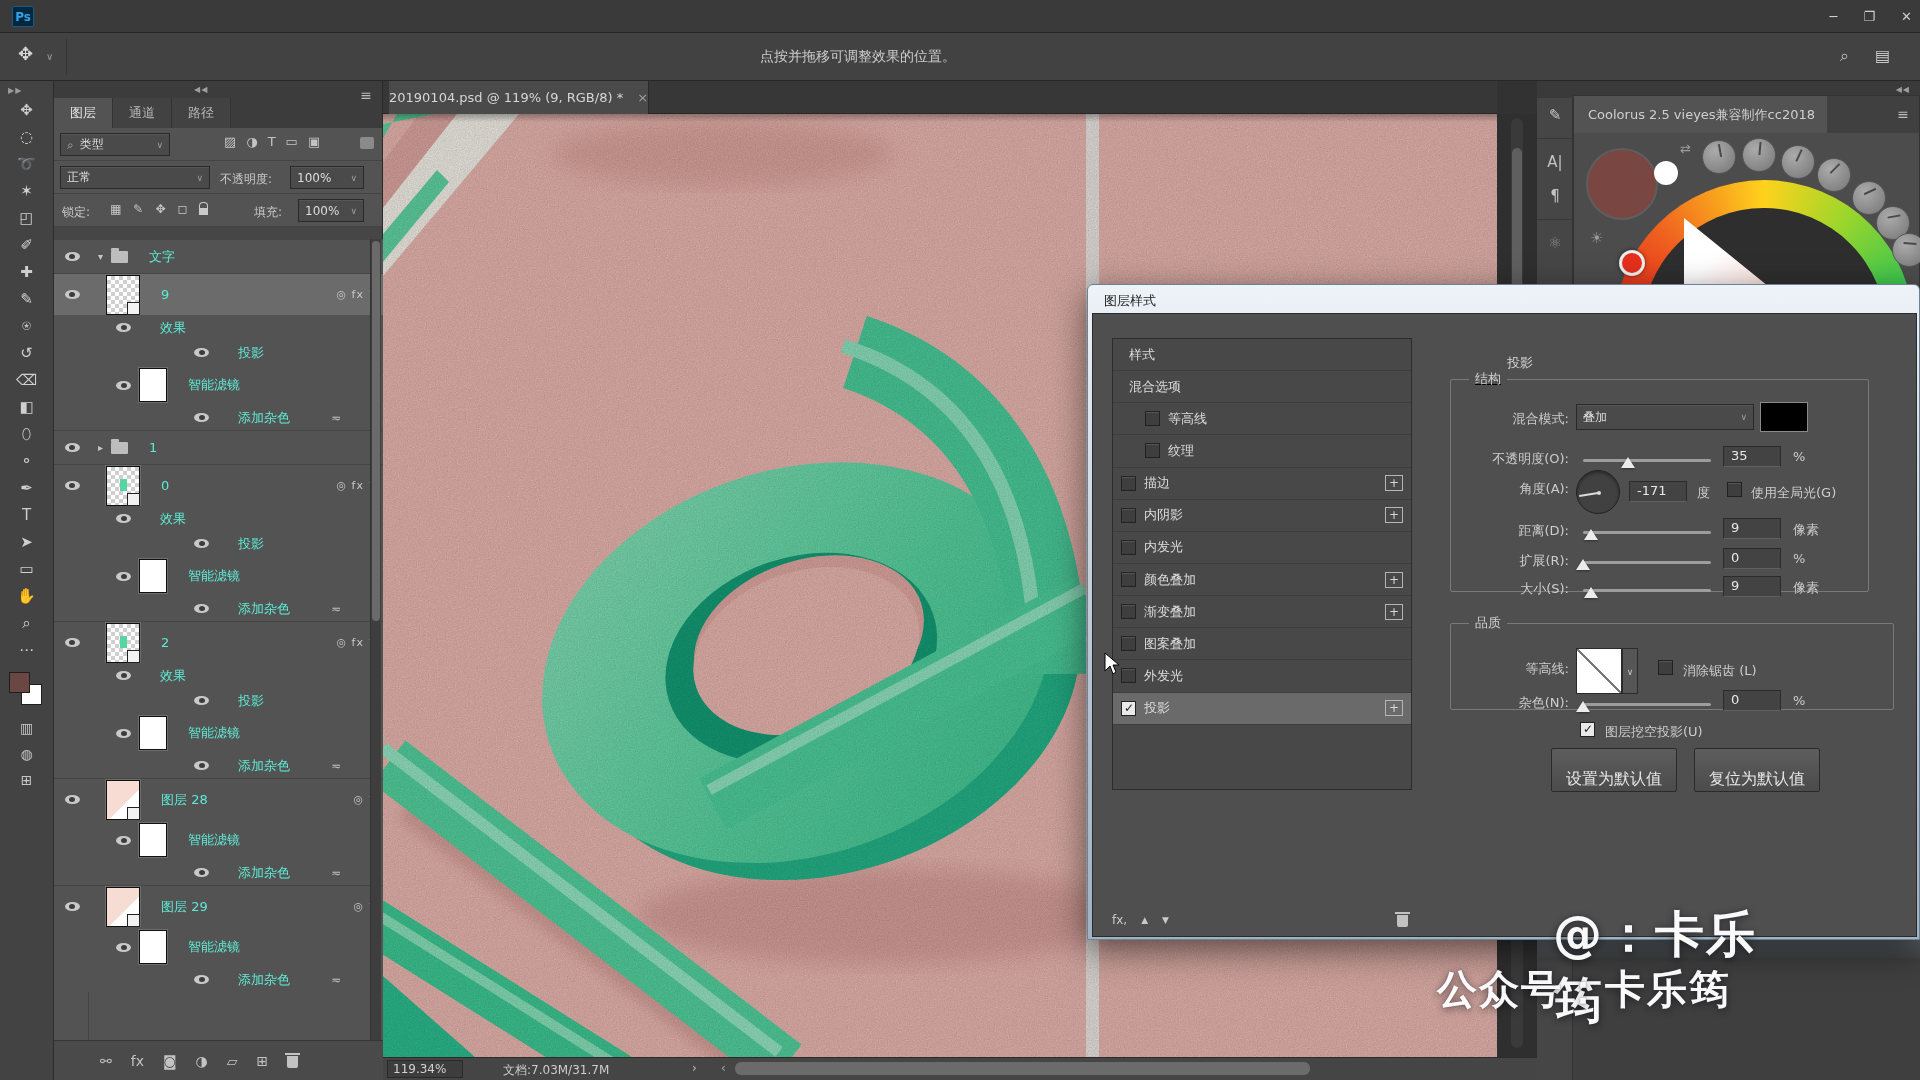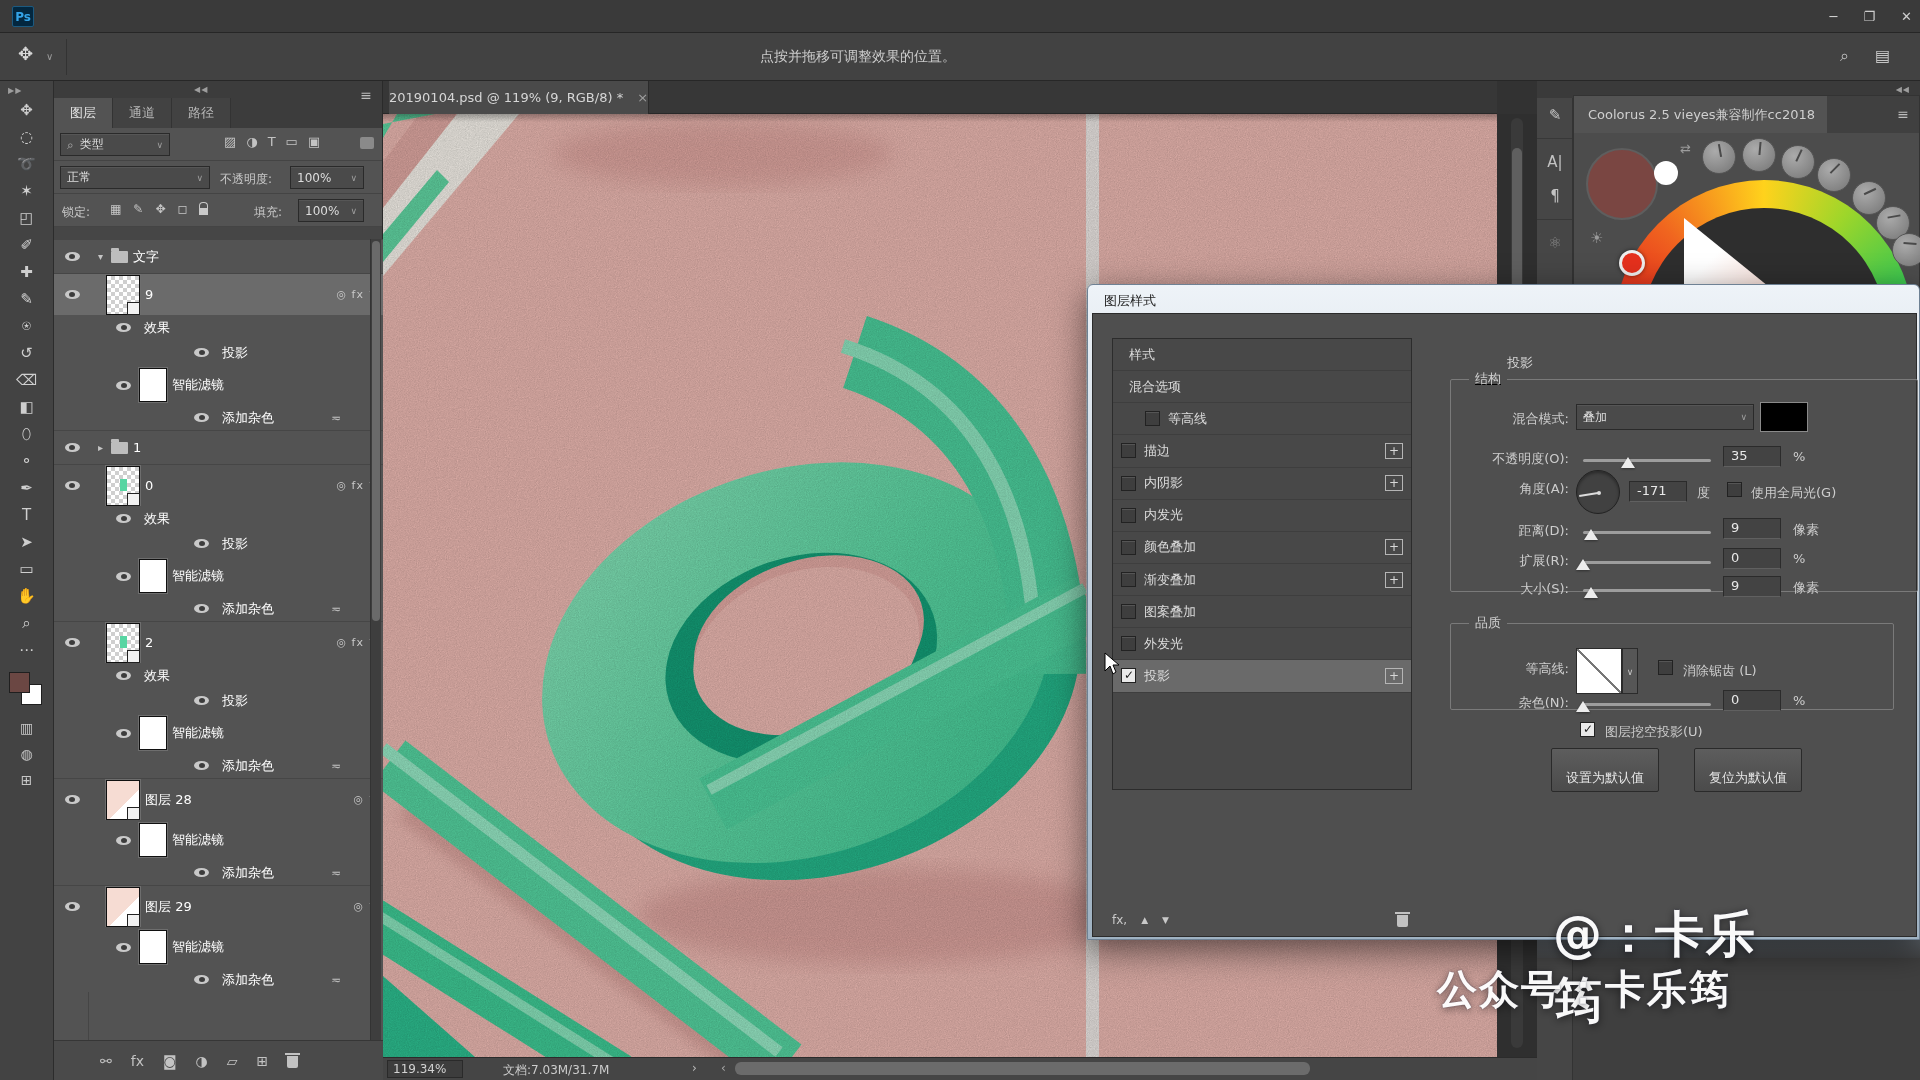--- a/index.html
+++ b/index.html
@@ -56,21 +56,21 @@
   .row.smart { height:40px; }
   .row.sel { background:#6b6b6b; }
   .row .eyebox { position:absolute; left:8px; width:20px; display:flex; justify-content:center; }
   .eye { width:15px; height:9px; border-radius:50%; background:#c9c9c9; position:relative; }
   .eye::after { content:''; position:absolute; left:4.5px; top:2px; width:6px; height:5px; background:#3c3c3c; border-radius:50%; }
   .row.effects,.row.smart { padding-left:62px; }
   .row.effect,.row.noise { padding-left:140px; }
   .row.effects .eyebox,.row.smart .eyebox,.row.effect .eyebox,.row.noise .eyebox { position:static; margin-right:8px; width:auto; }
   .row.group { padding-left:44px; }
   .row.layer { padding-left:52px; }
-  .rlabel { color:#ffffff; font-size:13px; margin-left:5px; white-space:nowrap; }
+  .rlabel { color:#5eead4; font-size:13px; margin-left:21px; white-space:nowrap; }
   .arrow { color:#c5c5c5; font-size:10px; margin-right:8px; }
   .folder { width:17px; height:12px; background:#bdbdbd; position:relative; border-radius:1px; }
   .folder::before { content:''; position:absolute; left:0; top:-3px; width:8px; height:3px; background:#bdbdbd; border-radius:1px 1px 0 0; }
   .thumb { width:34px; height:40px; border:1px solid #101010; outline:1px solid #6e6e6e; position:relative; background:#fff; flex:none; }
   .row.smart .thumb { width:28px; height:34px; }
   .checker,.checker-mark { background-color:#fff; background-image:linear-gradient(45deg,#cfcfcf 25%,transparent 25%,transparent 75%,#cfcfcf 75%),linear-gradient(45deg,#cfcfcf 25%,transparent 25%,transparent 75%,#cfcfcf 75%); background-size:8px 8px; background-position:0 0,4px 4px; }
   .checker::after,.checker-mark::after,.pinkthumb::after { content:''; position:absolute; right:-1px; bottom:-1px; width:11px; height:11px; background:#f2f2f2; border:1px solid #222; }
   .checker-mark::before { content:''; position:absolute; left:13px; top:12px; width:7px; height:12px; background:#57d5a2; }
   .pinkthumb { background:linear-gradient(135deg,#f6dcd3 58%,#ffffff 58%),linear-gradient(45deg,#cfcfcf 25%,#fff 25%,#fff 75%,#cfcfcf 75%); background-size:100% 100%, 8px 8px; }
   .whitethumb { background:#ffffff; }
@@ -145,35 +145,35 @@
   .cb.checked::after { content:'✓'; position:absolute; left:2px; top:-1px; color:#1a1a1a; font-size:12px; font-weight:bold; }
   .plusbox { margin-left:auto; width:18px; height:16px; border:1px solid #b5b5b5; color:#d8d8d8; font-size:12px; line-height:14px; text-align:center; }
   #dlg-footer { position:absolute; left:19px; top:598px; width:300px; display:flex; align-items:center; gap:14px; }
   #dlg-footer .f { color:#c9c9c9; font-size:12px; }
   #dlg-footer .trash { margin-left:auto; margin-right:4px; }
 
   #shadow-pane { position:absolute; left:0; top:0; width:825px; height:624px; }
   #sp-title { position:absolute; left:414px; top:40px; color:#d6d6d6; font-size:13px; }
   fieldset.ps { position:absolute; border:1px solid #7a7a7a; border-radius:2px; }
   fieldset.ps legend { color:#d0d0d0; font-size:13px; padding:0 6px; margin-left:18px; }
-  #fs-structure { left:357px; top:56px; width:468px; height:222px;text-decoration:underline; }
+  #fs-structure { left:357px; top:56px; width:419px; height:222px;text-decoration:underline; }
   #fs-quality  { left:357px; top:300px; width:444px; height:96px; }
   .flabel { position:absolute; color:#cdcdcd; font-size:13px; text-align:right; }
   .vfield { position:absolute; width:58px; height:21px; background:#434343; border:1px solid #2b2b2b; border-bottom-color:#606060; color:#e8e8e8; font-size:13px; padding:1px 7px; }
   .unit { position:absolute; color:#cdcdcd; font-size:13px; }
   .sl { position:absolute; width:128px; height:3px; background:#9d9d9d; border-radius:2px; }
   .sl .th { position:absolute; top:-2px; width:0; height:0; border-left:7px solid transparent; border-right:7px solid transparent; border-bottom:11px solid #ececec; transform:translateX(-7px); filter:drop-shadow(0 1px 1px rgba(0,0,0,.4)); }
   #bm-combo { left:125px; top:16px; width:178px; height:26px; position:absolute; }
   #bm-swatch { position:absolute; left:309px; top:14px; width:48px; height:30px; border:1px solid #8a8a8a; }
   .dial { position:absolute; left:125px; top:82px; width:44px; height:44px; border-radius:50%; background:#414141; border:1px solid #222; box-shadow:inset 0 2px 3px rgba(0,0,0,.35); }
   .dial .needle { position:absolute; left:50%; top:50%; width:19px; height:2px; background:#dcdcdc; transform-origin:0 50%; transform:rotate(171deg); }
   .dial .dot { position:absolute; left:20px; top:20px; width:4px; height:4px; border-radius:50%; background:#dcdcdc; }
   #contour-sw { position:absolute; left:125px; top:16px; width:46px; height:46px; background:linear-gradient(to top right,#ffffff 48.8%,#777 48.8%,#777 51.2%,#ffffff 51.2%); border:1px solid #2b2b2b; }
   #contour-dd { position:absolute; left:171px; top:16px; width:16px; height:46px; background:#565656; border:1px solid #2b2b2b; color:#c9c9c9; font-size:9px; text-align:center; line-height:46px; }
-  .pbtn { position:absolute; height:44px; background:linear-gradient(#5d5d5d,#4b4b4b); border:1px solid #2a2a2a; border-radius:2px; color:#e6e6e6; font-size:13px; padding:20px 14px; }
+  .pbtn { position:absolute; height:44px; background:linear-gradient(#5d5d5d,#4b4b4b); border:1px solid #2a2a2a; border-radius:2px; color:#e6e6e6; font-size:16px; padding:20px 14px; }
 
   
   #watermark { position:absolute; z-index:90; color:#ffffff; font-weight:bold; text-shadow:0 2px 8px rgba(0,0,0,.55),0 0 2px rgba(60,60,90,.6); opacity:.97; }
   #wm1 { position:absolute; left:1553px; top:902px; width:245px; font-size:49px; letter-spacing:2px; }
   #wm2 { position:absolute; left:1437px; top:962px; width:365px; font-size:40px; letter-spacing:2px; }
   #cursor { position:absolute; left:1104px; top:652px; z-index:95; }
 </style>
 </head>
 <body>
 
@@ -658,20 +658,25 @@
         <div class="s-row">
 
           <span class="slabel">混合选项</span>
 
         </div>
         <div class="s-row ind">
           <span class="cb"></span>
           <span class="slabel">等高线</span>
 
         </div>
+        <div class="s-row ind">
+          <span class="cb"></span>
+          <span class="slabel">纹理</span>
+
+        </div>
         <div class="s-row">
           <span class="cb"></span>
           <span class="slabel">描边</span>
           <span class="plusbox">+</span>
         </div>
         <div class="s-row">
           <span class="cb"></span>
           <span class="slabel">内阴影</span>
           <span class="plusbox">+</span>
         </div>

